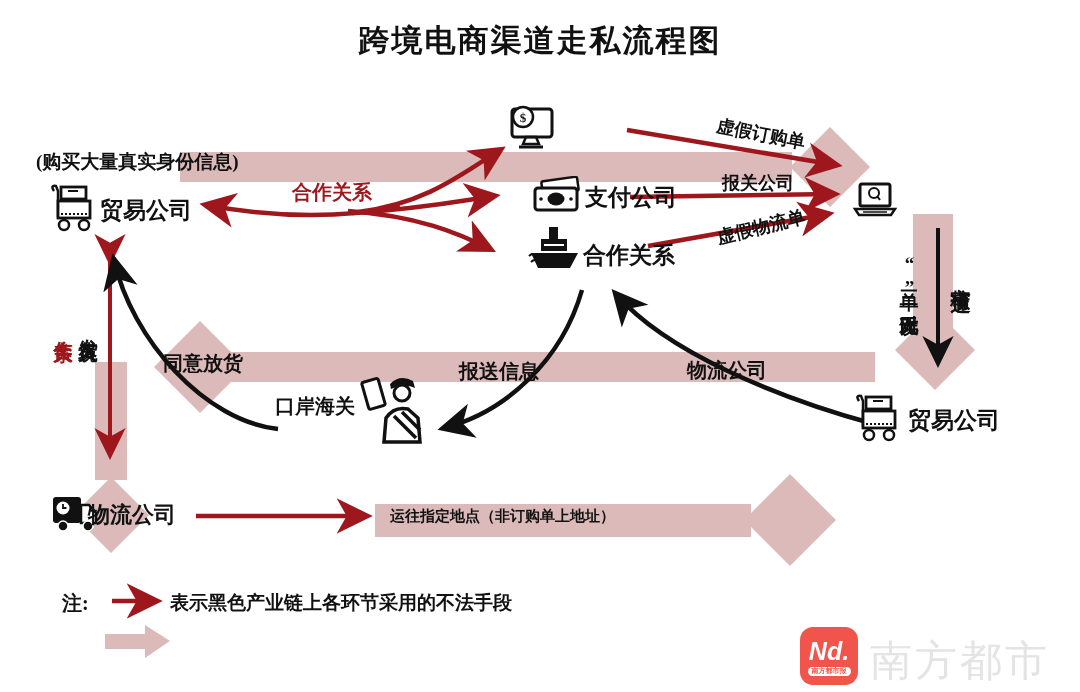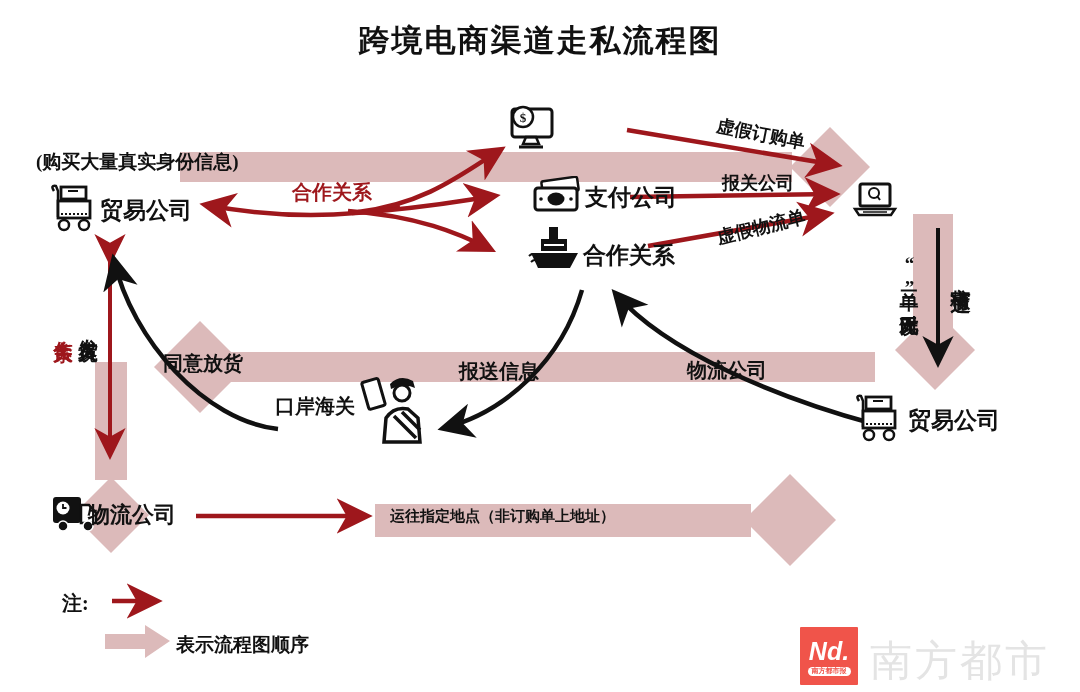--- a/index.html
+++ b/index.html
@@ -10,21 +10,21 @@
   .red{color:#9e171c;}
   .title{left:0;right:0;top:20px;text-align:center;font-size:31px;letter-spacing:2px;}
   .node-lbl{font-size:23px;}
   .mid-lbl{font-size:20px;}
   .sm-lbl{font-size:18px;}
   .vert{writing-mode:vertical-rl;text-orientation:upright;}
   .rot{transform-origin:center center;}
   .icon{position:absolute;}
   .legend-lbl{font-size:19px;}
   .logo-badge{position:absolute;left:800px;top:627px;width:58px;height:58px;background:#f0544a;
-              border-radius:1px;display:flex;flex-direction:column;align-items:center;justify-content:center;}
+              border-radius:13px;display:flex;flex-direction:column;align-items:center;justify-content:center;}
   .logo-nd{color:#fff;font-size:25px;font-weight:bold;font-style:italic;line-height:1;
            font-family:"Liberation Sans",sans-serif;margin-top:2px;}
   .logo-cap{margin-top:3px;background:#fff;color:#f0544a;font-size:7px;line-height:9px;
             padding:0 4px;border-radius:5px;font-weight:bold;}
   .watermark{position:absolute;left:870px;top:633px;font-size:42px;color:#e4e4e4;
              letter-spacing:3px;font-weight:normal;}
 </style>
 </head>
 <body>
 
@@ -166,21 +166,21 @@
   <div class="lbl vert" style="left:896px;top:253px;font-size:19px;letter-spacing:1px">“三单”对比无误</div>
   <div class="lbl vert" style="left:948px;top:272px;font-size:20px;letter-spacing:2px">审核通过</div>
   <div class="lbl mid-lbl" style="left:163px;top:350px">同意放货</div>
   <div class="lbl mid-lbl" style="left:459px;top:358px">报送信息</div>
   <div class="lbl mid-lbl" style="left:687px;top:357px">物流公司</div>
   <div class="lbl vert red" style="left:50px;top:325px;font-size:19px;letter-spacing:1px">合作关系</div>
   <div class="lbl vert" style="left:75px;top:324px;font-size:19px;letter-spacing:1px">发货入境</div>
   <div class="lbl" style="left:390px;top:507px;font-size:15px">运往指定地点（非订购单上地址）</div>
 
   <div class="lbl legend-lbl" style="left:62px;top:590px;font-size:20px">注:</div>
-  <div class="lbl legend-lbl" style="left:176px;top:632px">表示流程图顺序</div>
+  <div class="lbl legend-lbl" style="left:170px;top:590px">表示黑色产业链上各环节采用的不法手段</div>
 
   <div class="logo-badge">
     <div class="logo-nd">Nd.</div>
     <div class="logo-cap">南方都市报</div>
   </div>
   <div class="watermark">南方都市报</div>
 
 </div>
 
 </body></html>

